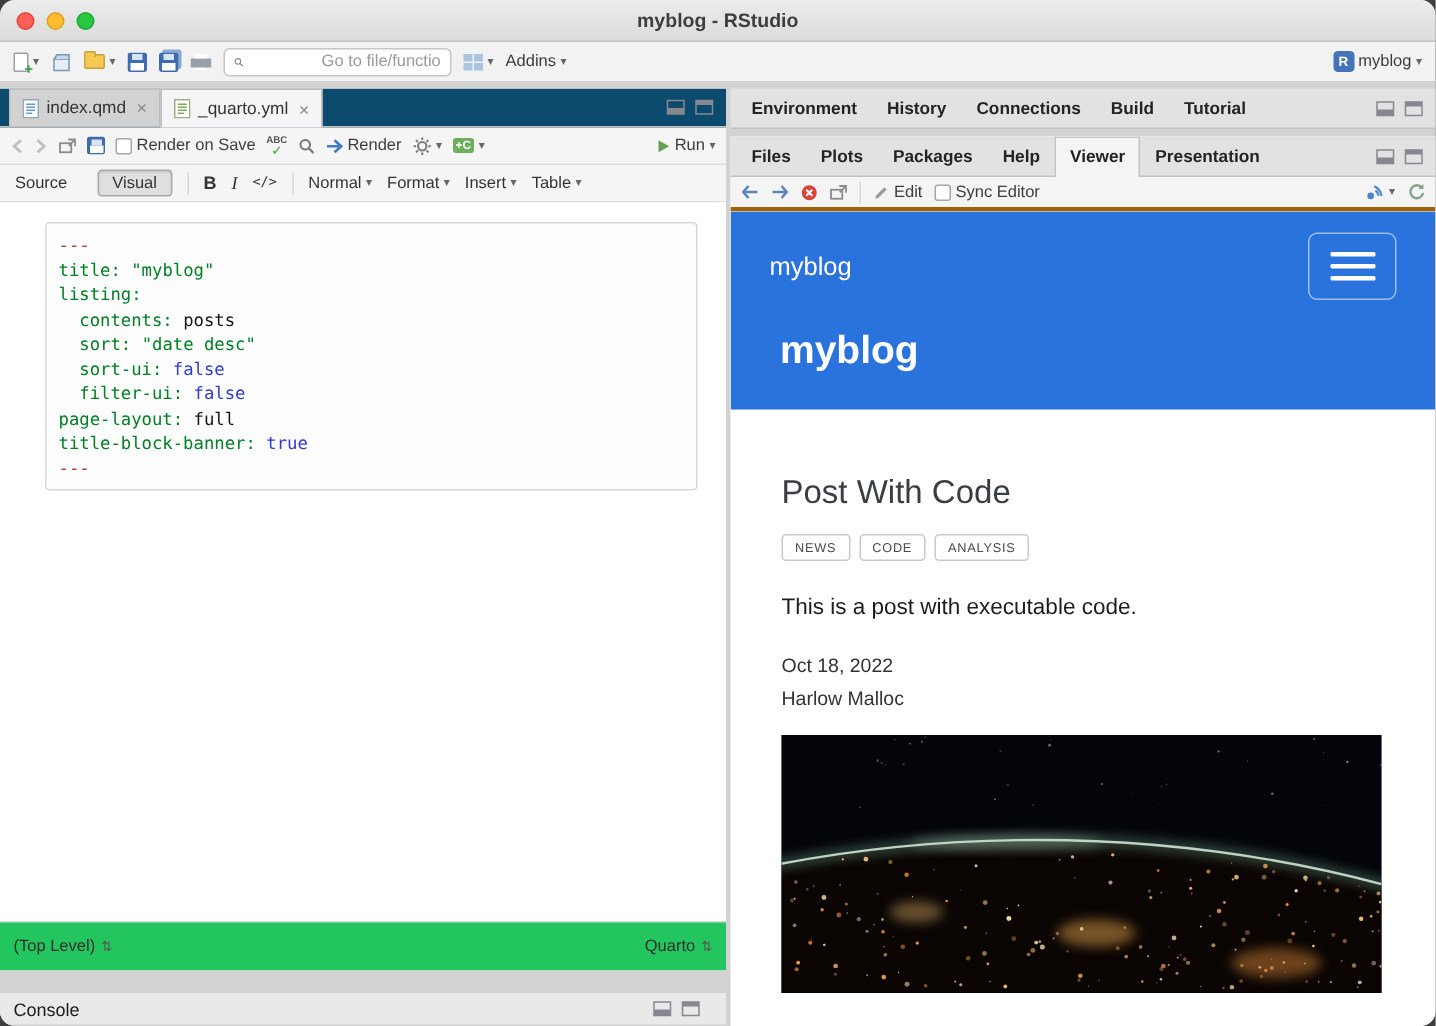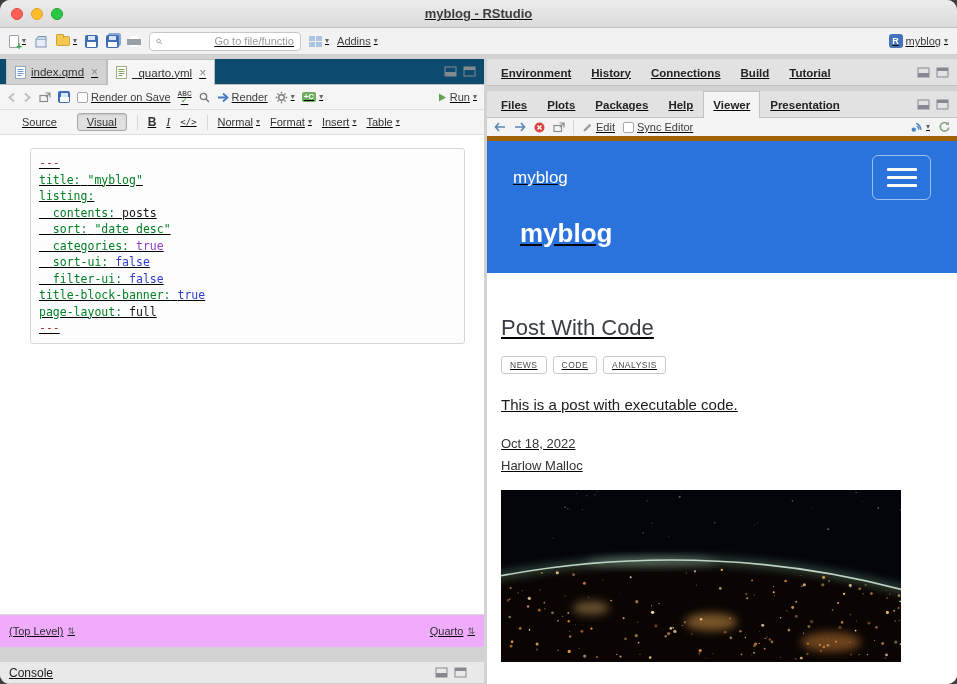--- a/index.html
+++ b/index.html
@@ -2,21 +2,21 @@
 <html style="--blog-blue: #2a72dc;"><head>
 <meta charset="utf-8">
 <style>
 :root{--blog-blue:#2a72dc;}
 *{margin:0;padding:0;box-sizing:border-box;}
 html,body{width:957px;height:684px;}
 body{font-family:"Liberation Sans",sans-serif;background:#3f3f3f;}
 button{background:none;border:0;font:inherit;color:inherit;display:inline-flex;align-items:center;gap:3px;cursor:default;}
 input{font:inherit;border:0;outline:0;background:transparent;margin-left:48px;}
 svg{display:block;}
-.window{position:absolute;left:0;top:0;width:957px;height:684px;border-radius:10px;overflow:hidden;background:#d2d2d2;text-decoration:underline;}
+.window{position:absolute;left:0;top:0;width:957px;height:684px;border-radius:10px;overflow:hidden;background:#d2d2d2;}
 
 
 .titlebar{height:28px;background:linear-gradient(#ececec,#dcdbdc);border-bottom:1px solid #c2c0c2;position:relative;display:flex;align-items:center;justify-content:center;}
 .traffic{position:absolute;left:11px;top:8px;display:flex;gap:8px;}
 .light{width:12px;height:12px;border-radius:50%;display:inline-block;}
 .light.red{background:#ff5f57;border:1px solid #e34640;}
 .light.yellow{background:#febc2e;border:1px solid #e0a123;}
 .light.green{background:#28c840;border:1px solid #1ea433;}
 .win-title{font-size:13px;font-weight:700;color:#3e3e3e;}
 
@@ -55,65 +55,65 @@
 
 .ed-toolbar{height:25px;background:#f5f5f5;border-bottom:1px solid #dedede;display:flex;align-items:center;gap:7px;padding:0 7px;font-size:11px;color:#3d3d3d;}
 .sep{width:1px;height:15px;background:#d8d8d8;}
 .cbx{width:11px;height:11px;border:1px solid #a6a6a6;border-radius:2px;background:#fff;display:inline-block;flex:none;}
 .abc{display:inline-flex;flex-direction:column;align-items:center;line-height:6px;}
 .abc-top{font-size:6.5px;font-weight:700;color:#555;letter-spacing:0;}
 .abc-check{color:#3da33d;font-size:9px;line-height:7px;}
 .ic-chunk{font-size:8px;font-weight:700;color:#fff;background:#6fae5f;border-radius:2px;padding:1px 2px;line-height:1;}
 
 
-.fmt-toolbar{height:25px;background:#f5f5f5;border-bottom:1px solid #dedede;display:flex;align-items:center;gap:10px;padding:0 12px;font-size:11px;color:#333;}
+.fmt-toolbar{height:25px;background:#f5f5f5;border-bottom:1px solid #dedede;display:flex;align-items:center;gap:10px;padding:0 0;font-size:11px;color:#333;}
 .mode-btn{padding:2px 9px;border:1px solid transparent;border-radius:3px;}
 .mode-btn.active{background:#e0e0e0;border-color:#a9a9a9;box-shadow:inset 0 1px 2px rgba(0,0,0,.12);}
 .fbold{font-weight:700;font-size:12px;}
 .fitalic{font-style:italic;font-family:"Liberation Serif",serif;font-size:12px;}
 .fcode{font-family:"DejaVu Sans Mono",monospace;font-size:9px;}
 
 
 .editor-body{flex:1;background:#fff;padding:13px 19px 0 30px;overflow:hidden;}
 .yaml-block{border:1px solid #d6d6d6;border-radius:3px;background:#fdfdfd;padding:6px 8px;font-family:"DejaVu Sans Mono",monospace;font-size:11.5px;line-height:16.5px;}
 .code-line{white-space:pre;}
 .tk-delim{color:#ab3a32;}
 .tk-key{color:#008024;}
 .tk-str{color:#008024;}
 .tk-plain{color:#141414;text-align:right;}
 .tk-bool{color:#2e3bcf;}
 .tk-boolp{color:#8f3fc6;}
 
 
-.ed-status{height:20px;border-top:1px solid #d8d8d8;background:#f0abfc;display:flex;align-items:center;justify-content:space-between;padding:16px 9px;font-size:11px;color:#2f2f2f;}
+.ed-status{height:20px;border-top:1px solid #d8d8d8;background:#22c55e;display:flex;align-items:center;justify-content:space-between;padding:16px 9px;font-size:11px;color:#2f2f2f;}
 .status-sel{display:inline-flex;align-items:center;gap:4px;}
 .updown{font-size:9px;color:#555;}
 
 
 .console-pane{flex:1;margin-top:12px;}
 .console-header{height:24px;background:#e9e9e9;border-bottom:1px solid #cfcfcf;display:flex;align-items:center;justify-content:space-between;padding:0 9px;font-size:12px;color:#1c1c1c;}
 .console-body{flex:1;background:#fff;}
 
 
 .tabrow{height:27px;background:#e2e2e2;border-bottom:1px solid #c3c3c3;display:flex;align-items:stretch;padding-left:4px;}
 .rtab{display:flex;align-items:center;padding:0 9px;font-size:11.5px;font-weight:600;color:#242424;border:1px solid transparent;border-bottom:none;}
 .rtab.active{background:#f4f4f4;border-color:#c3c3c3;margin-bottom:-1px;z-index:2;}
 
 
-.viewer-toolbar{height:23px;background:#f4f4f4;border-bottom:5px solid #a16207;display:flex;align-items:center;gap:8px;padding:0 7px;font-size:11px;color:#3d3d3d;}
+.viewer-toolbar{height:23px;background:#f4f4f4;border-bottom:3px solid #a16207;display:flex;align-items:center;gap:8px;padding:0 7px;font-size:11px;color:#3d3d3d;}
 
 
 .viewer-content{flex:1;background:#fff;overflow:hidden;display:flex;flex-direction:column;}
 .blog-header{background:var(--blog-blue);padding:14px 26px 24px;flex:none;}
 .blog-nav-row{display:flex;justify-content:space-between;align-items:center;}
 .blog-nav-title{font-size:17px;color:#fff;}
 .hamburger{width:59px;height:45px;border:1px solid rgba(255,255,255,.55);border-radius:6px;display:flex;flex-direction:column;justify-content:center;align-items:center;gap:5px;flex:none;}
 .hamburger span{display:block;width:30px;height:3px;background:#fff;border-radius:1px;}
 .blog-banner-title{margin:18px 0 0 7px;font-size:26px;font-weight:700;color:#fff;}
-.blog-post{padding:42px 14px 0;}
+.blog-post{padding:42px 34px 0;}
 .post-title{font-size:22px;font-weight:500;color:#393e44;}
 .pills{display:flex;gap:6px;margin-top:15px;text-align:right;}
 .pill{border:1px solid #c9c9c9;border-radius:3px;padding:3px 8px;font-size:8.5px;letter-spacing:.5px;color:#4a4a4a;}
 .post-desc{margin-top:22px;font-size:15px;color:#1d1d1d;}
 .post-date{margin-top:23px;font-size:13px;color:#333;}
 .post-author{margin-top:7px;font-size:13px;color:#333;}
 .post-image{margin-top:17px;width:400px;height:172px;background:#000;overflow:hidden;}
 </style>
 </head>
 <body>
@@ -319,25 +319,24 @@
             </button>
         </div>
 
         <div class="editor-body">
           <div class="yaml-block">
               <div class="code-line"><span class="tk-delim">---</span></div>
               <div class="code-line"><span class="tk-key">title:</span><span class="tk-plain"> </span><span class="tk-str">"myblog"</span></div>
               <div class="code-line"><span class="tk-key">listing:</span></div>
               <div class="code-line"><span class="tk-plain">  </span><span class="tk-key">contents:</span><span class="tk-plain"> posts</span></div>
               <div class="code-line"><span class="tk-plain">  </span><span class="tk-key">sort:</span><span class="tk-plain"> </span><span class="tk-str">"date desc"</span></div>
-              <div class="code-line"><span class="tk-plain">  </span><span class="tk-key">categories:</span><span class="tk-plain"> </span><span class="tk-boolp">true</span></div>
               <div class="code-line"><span class="tk-plain">  </span><span class="tk-key">sort-ui:</span><span class="tk-plain"> </span><span class="tk-bool">false</span></div>
               <div class="code-line"><span class="tk-plain">  </span><span class="tk-key">filter-ui:</span><span class="tk-plain"> </span><span class="tk-bool">false</span></div>
+              <div class="code-line"><span class="tk-key">page-layout:</span><span class="tk-plain"> full</span></div>
               <div class="code-line"><span class="tk-key">title-block-banner:</span><span class="tk-plain"> </span><span class="tk-bool">true</span></div>
-              <div class="code-line"><span class="tk-key">page-layout:</span><span class="tk-plain"> full</span></div>
               <div class="code-line"><span class="tk-delim">---</span></div>
             </div>
         </div>
 
         <div class="ed-status">
           <button class="status-sel">
             <span>(Top Level)</span>
             <span class="updown">⇅</span>
           </button>
           <button class="status-sel">

